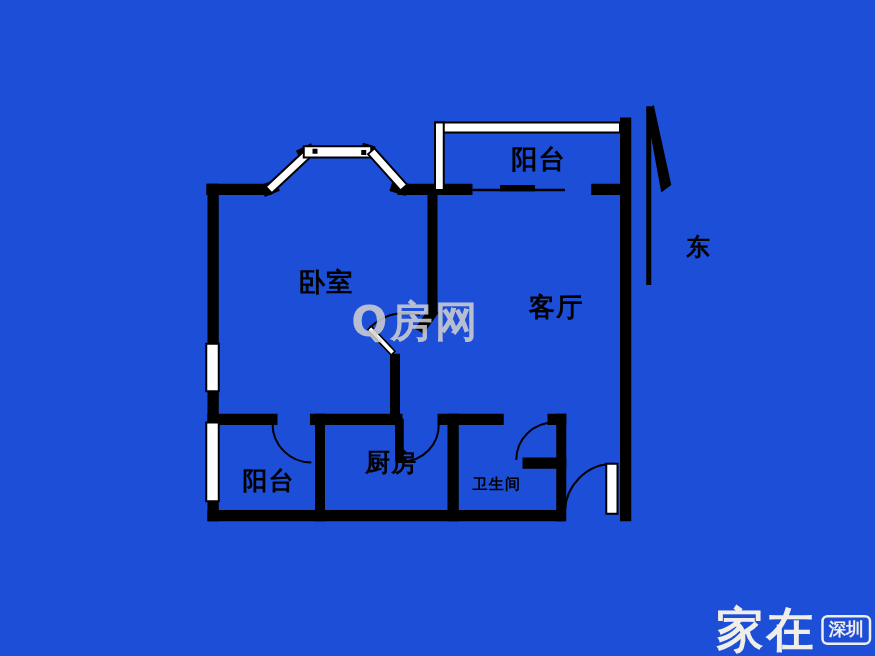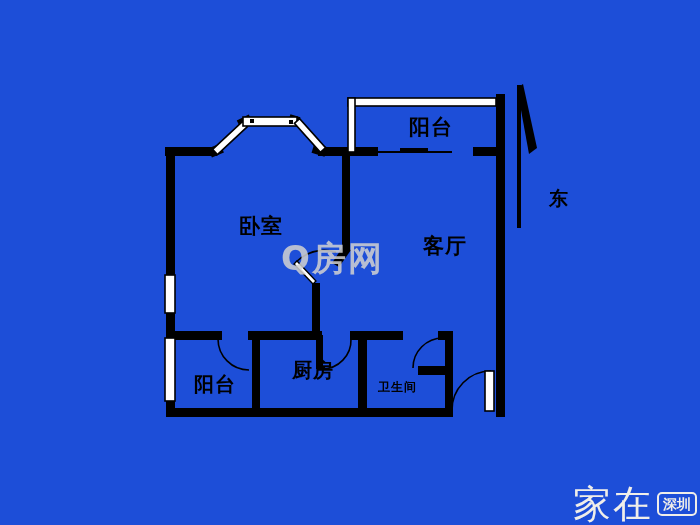--- a/index.html
+++ b/index.html
@@ -16,21 +16,21 @@
     position:absolute;left:549px;top:189px;color:#000;font-size:19px;font-weight:600;line-height:1;
   }
   .wm-center{
     position:absolute;left:281px;top:241px;color:#d2d2d2;font-size:34px;font-weight:bold;
     letter-spacing:2px;line-height:1;opacity:.85;white-space:nowrap;
   }
   .wm-corner{
     position:absolute;right:3px;bottom:2px;text-align:right;white-space:nowrap;
   }
   .wm-corner-row{display:flex;align-items:center;justify-content:flex-end;gap:4px;}
-  .wm-brand{color:#f0eee9;font-size:38px;font-weight:normal;line-height:1;letter-spacing:2px;}
+  .wm-brand{color:#f0eee9;font-size:38px;font-weight:bold;line-height:1;letter-spacing:2px;}
   .wm-badge{
     color:#f0eee9;border:2px solid #f0eee9;border-radius:5px;font-size:14px;font-weight:bold;
     padding:3px 4px;line-height:1;
   }
   .wm-url{color:#ebe9e4;font-size:15px;font-weight:bold;line-height:1.2;}
 </style>
 </head>
 <body>
 
 <div class="stage">

